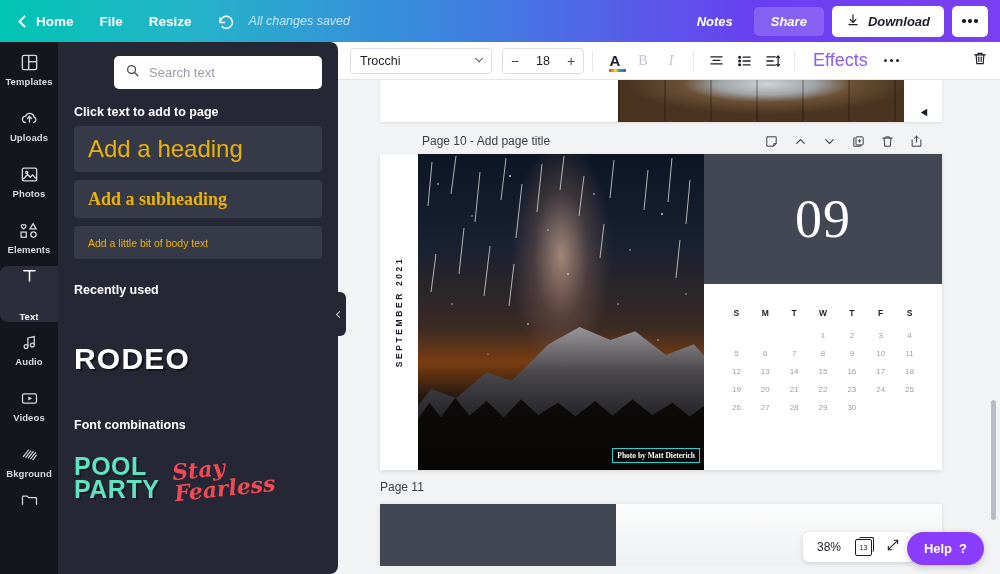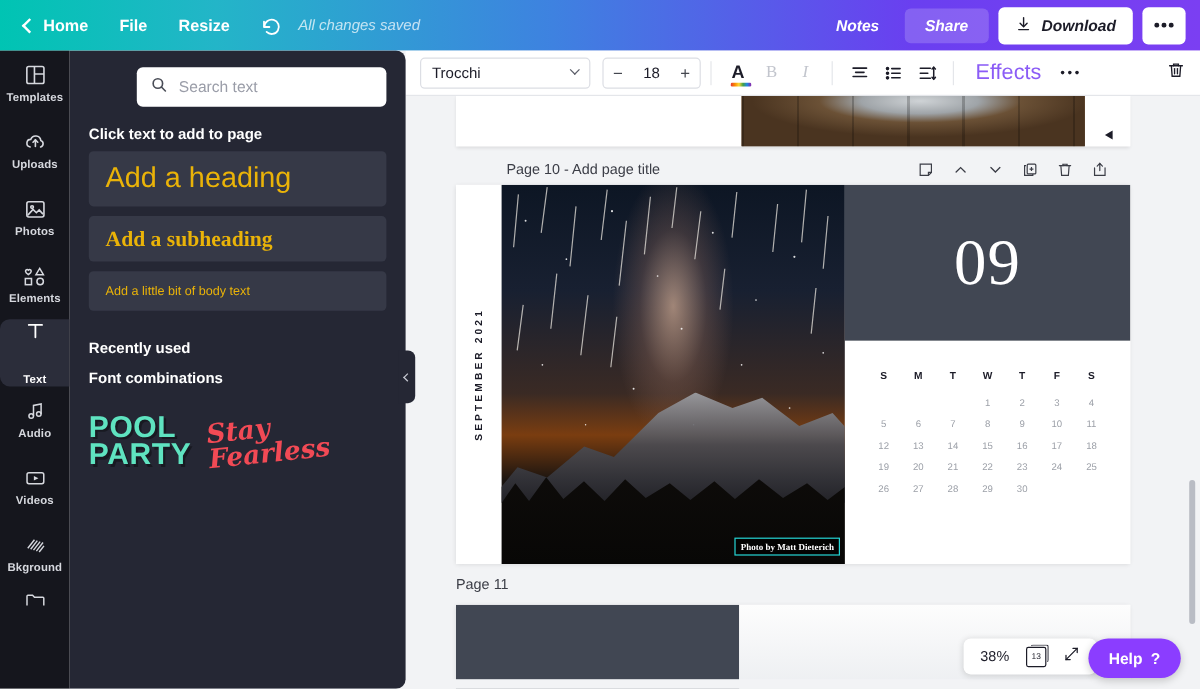--- a/index.html
+++ b/index.html
@@ -419,20 +419,23 @@
       </div>
     </div>
 
     <div class="sec-title">Click text to add to page</div>
 
     <div class="text-card tc-head">Add a heading</div>
     <div class="text-card tc-sub">Add a subheading</div>
     <div class="text-card tc-body">Add a little bit of body text</div>
 
     <div class="sec-title">Recently used</div>
+    <div class="recent-wrap">
+      <div class="rodeo">RODEO</div>
+    </div>
 
     <div class="sec-title" style="padding-top:4px">Font combinations</div>
     <div class="fc-wrap">
       <div class="pool">
         <div>POOL</div>
         <div>PARTY</div>
       </div>
       <div class="fearless">
         <div>Stay</div>
         <div>Fearless</div>

